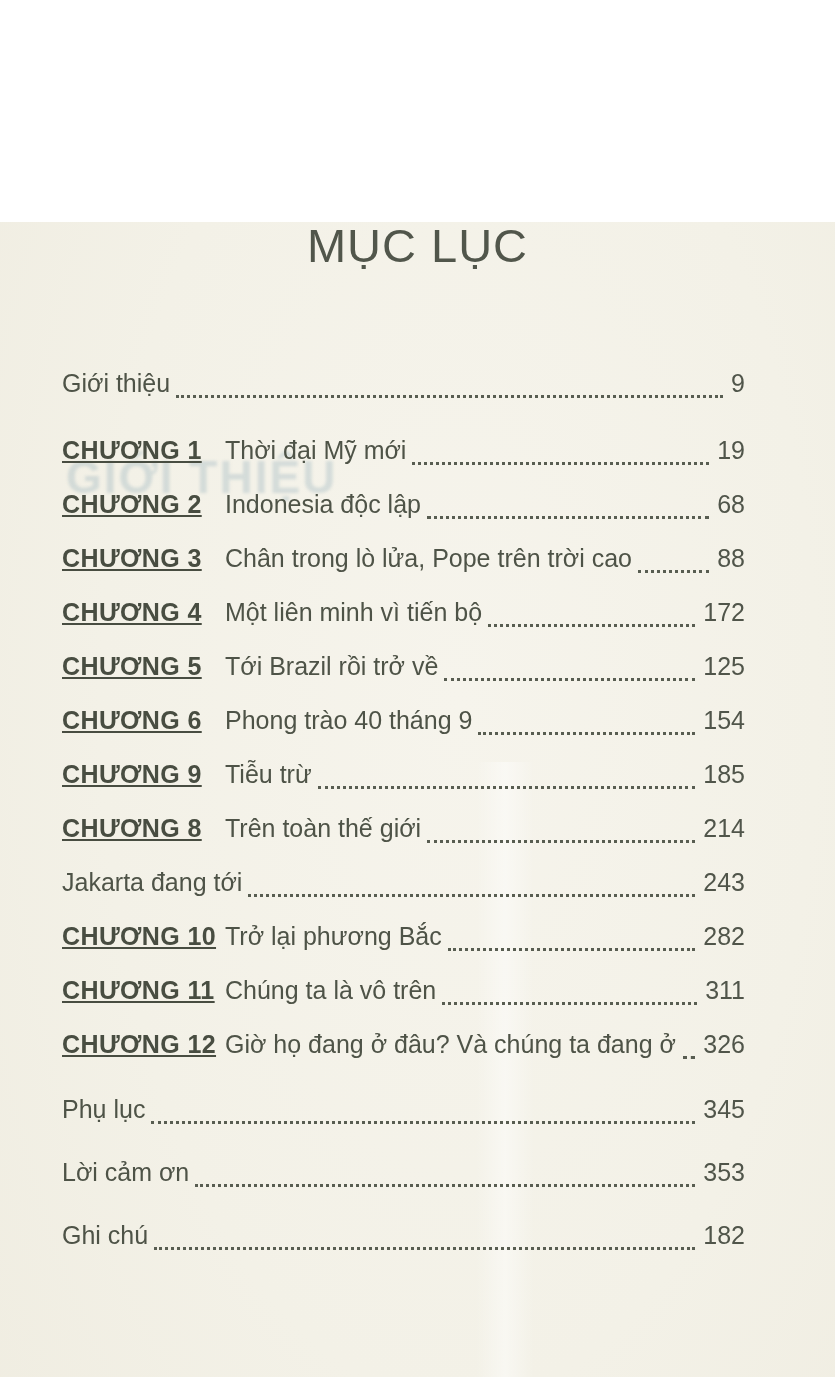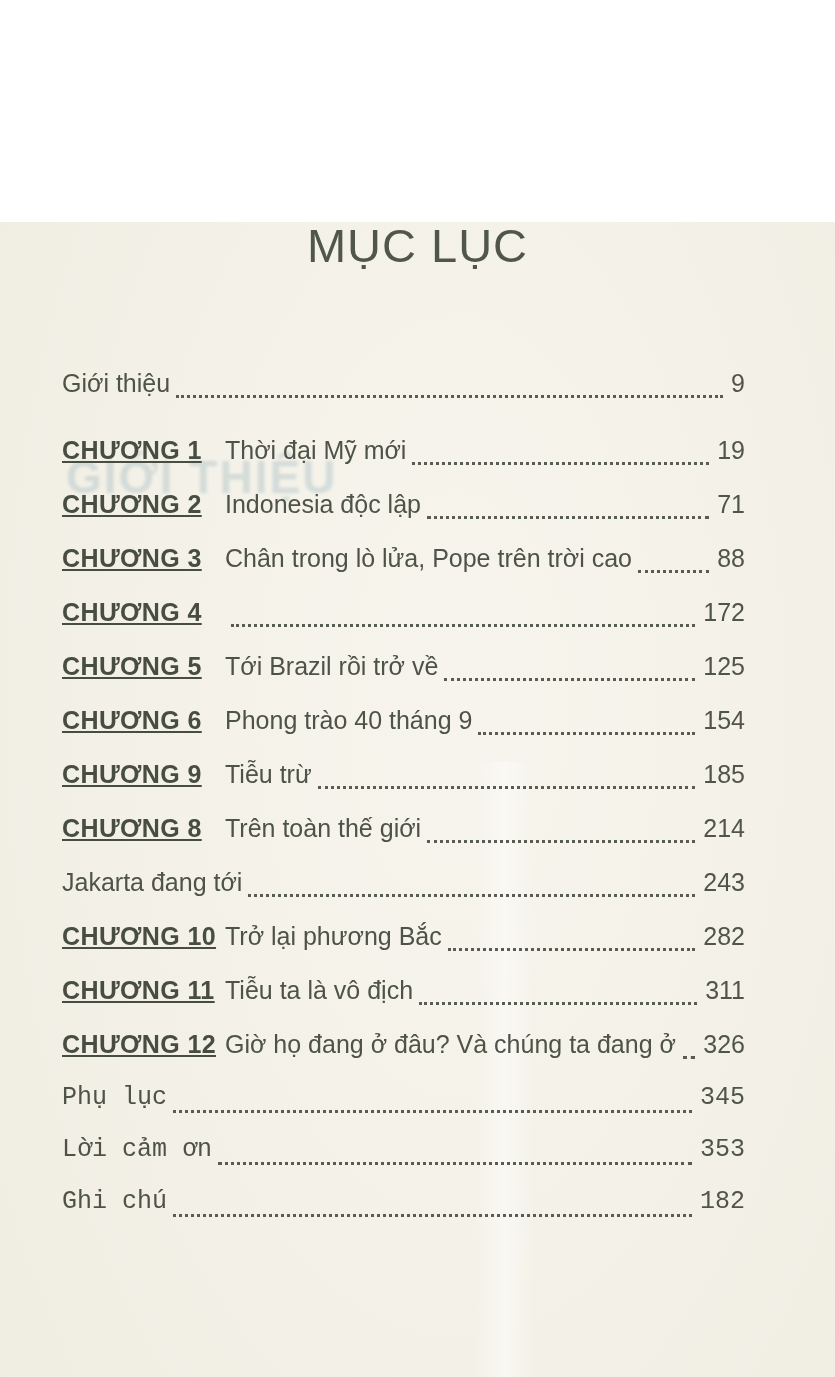--- a/index.html
+++ b/index.html
@@ -52,21 +52,21 @@
   }
   .row {
     display: flex;
     align-items: flex-end;
     font-size: 25px;
     line-height: 30px;
     margin-bottom: 24px;
     white-space: nowrap;
   }
   .row.intro { margin-bottom: 37px; }
-  .row.back  { margin-bottom: 22px; font-family: Liberation Mono, monospace; }
+  .row.back  { margin-top: 11px; margin-bottom: 22px; }
   .label {
     flex: 0 0 163px;
     font-weight: 700;
     letter-spacing: 0.4px;
     color: #484d41;
     text-decoration: underline;
   }
   .title {
     flex: 0 1 auto;
     overflow: hidden;
@@ -108,32 +108,33 @@
         <span class="label">CHƯƠNG 1</span>
         <span class="title">Thời đại Mỹ mới</span>
         <span class="leader"></span>
         <span class="pagenum">19</span>
       </div>
 
       <div class="row chapter">
         <span class="label">CHƯƠNG 2</span>
         <span class="title">Indonesia độc lập</span>
         <span class="leader"></span>
-        <span class="pagenum">71</span>
+        <span class="pagenum">68</span>
       </div>
 
       <div class="row chapter">
         <span class="label">CHƯƠNG 3</span>
         <span class="title">Chân trong lò lửa, Pope trên trời cao</span>
         <span class="leader"></span>
         <span class="pagenum">88</span>
       </div>
 
       <div class="row chapter">
         <span class="label">CHƯƠNG 4</span>
+        <span class="title">Một liên minh vì tiến bộ</span>
         <span class="leader"></span>
         <span class="pagenum">172</span>
       </div>
 
       <div class="row chapter">
         <span class="label">CHƯƠNG 5</span>
         <span class="title">Tới Brazil rồi trở về</span>
         <span class="leader"></span>
         <span class="pagenum">125</span>
       </div>
@@ -167,21 +168,21 @@
 
       <div class="row chapter">
         <span class="label">CHƯƠNG 10</span>
         <span class="title">Trở lại phương Bắc</span>
         <span class="leader"></span>
         <span class="pagenum">282</span>
       </div>
 
       <div class="row chapter">
         <span class="label">CHƯƠNG 11</span>
-        <span class="title">Tiễu ta là vô địch</span>
+        <span class="title">Chúng ta là vô trên</span>
         <span class="leader"></span>
         <span class="pagenum">311</span>
       </div>
 
       <div class="row chapter">
         <span class="label">CHƯƠNG 12</span>
         <span class="title">Giờ họ đang ở đâu? Và chúng ta đang ở đâu?</span>
         <span class="leader"></span>
         <span class="pagenum">326</span>
       </div>

